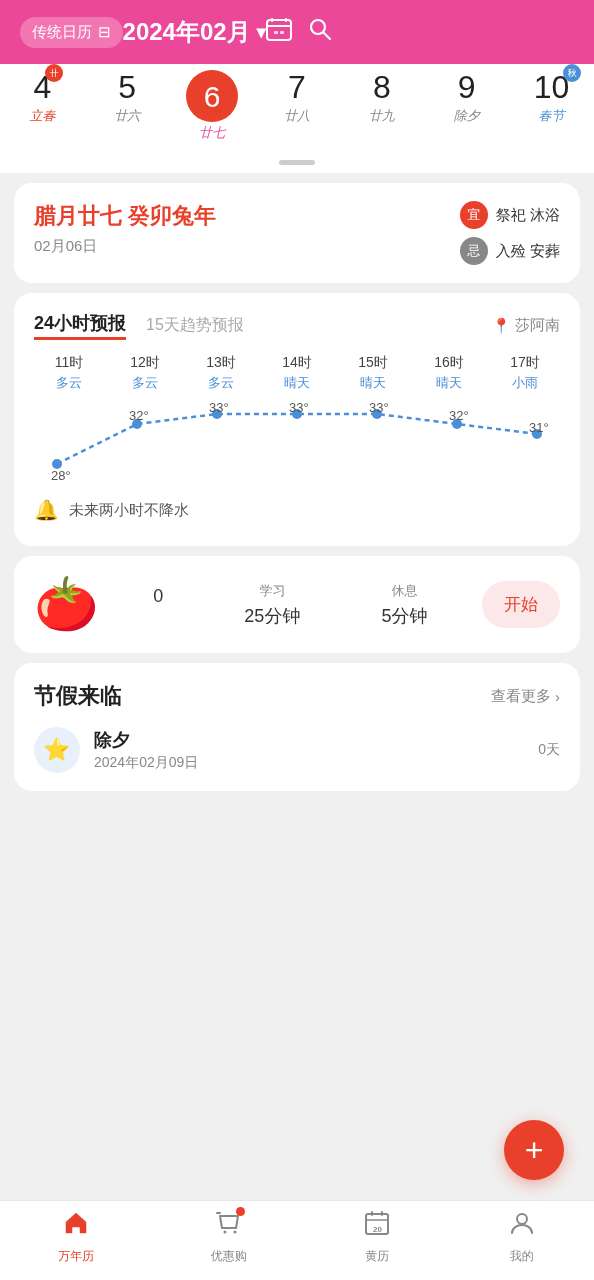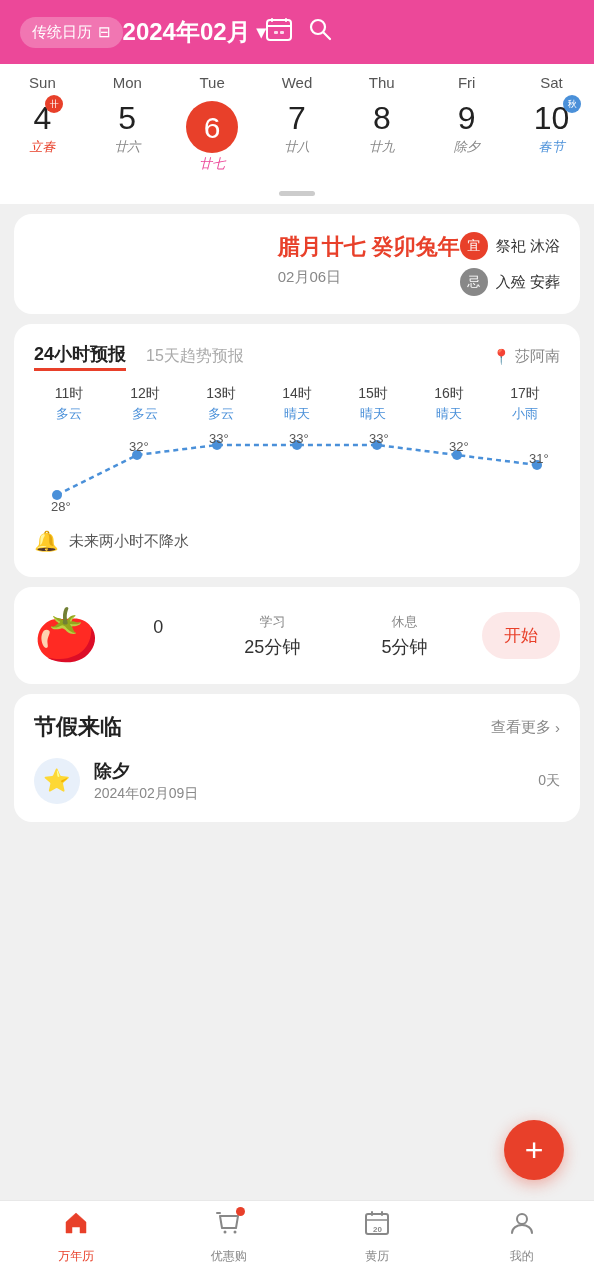--- a/index.html
+++ b/index.html
@@ -123,21 +123,21 @@
     .card {
       background: #fff;
       border-radius: 18px;
       margin: 10px 14px;
       padding: 18px 20px;
     }
 
     
     .lunar-card {
       display: flex;
-      justify-content: flex-end;
+      justify-content: space-between;
       align-items: flex-start;
     }
     .lunar-left h2 {
       color: #e8402a;
       font-size: 22px;
       font-weight: 600;
     }
     .lunar-left p {
       color: #888;
       font-size: 15px;
@@ -415,29 +415,20 @@
       </span>
       <span class="header-icon">
         <svg width="24" height="24" viewBox="0 0 24 24" fill="none">
           <circle cx="10" cy="10" r="7" stroke="white" stroke-width="2.2" fill="none"></circle>
           <line x1="15.5" y1="15.5" x2="22" y2="22" stroke="white" stroke-width="2.2" stroke-linecap="round"></line>
         </svg>
       </span>
     </div>
   </div>
 
-  <div class="week-header">
-    <span>Sun</span>
-    <span>Mon</span>
-    <span>Tue</span>
-    <span>Wed</span>
-    <span>Thu</span>
-    <span>Fri</span>
-    <span>Sat</span>
-  </div>
 
   <div class="calendar-row">
 
     <div class="cal-day">
       <div style="position:relative;display:inline-block;">
         <span class="cal-day-number" style="color:#222;">4</span>
         <span style="position:absolute;top:-6px;right:-12px;background:#e8402a;color:#fff;font-size:9px;border-radius:50%;width:18px;height:18px;display:flex;align-items:center;justify-content:center;">卄</span>
       </div>
       <span class="cal-day-lunar red">立春</span>
     </div>

